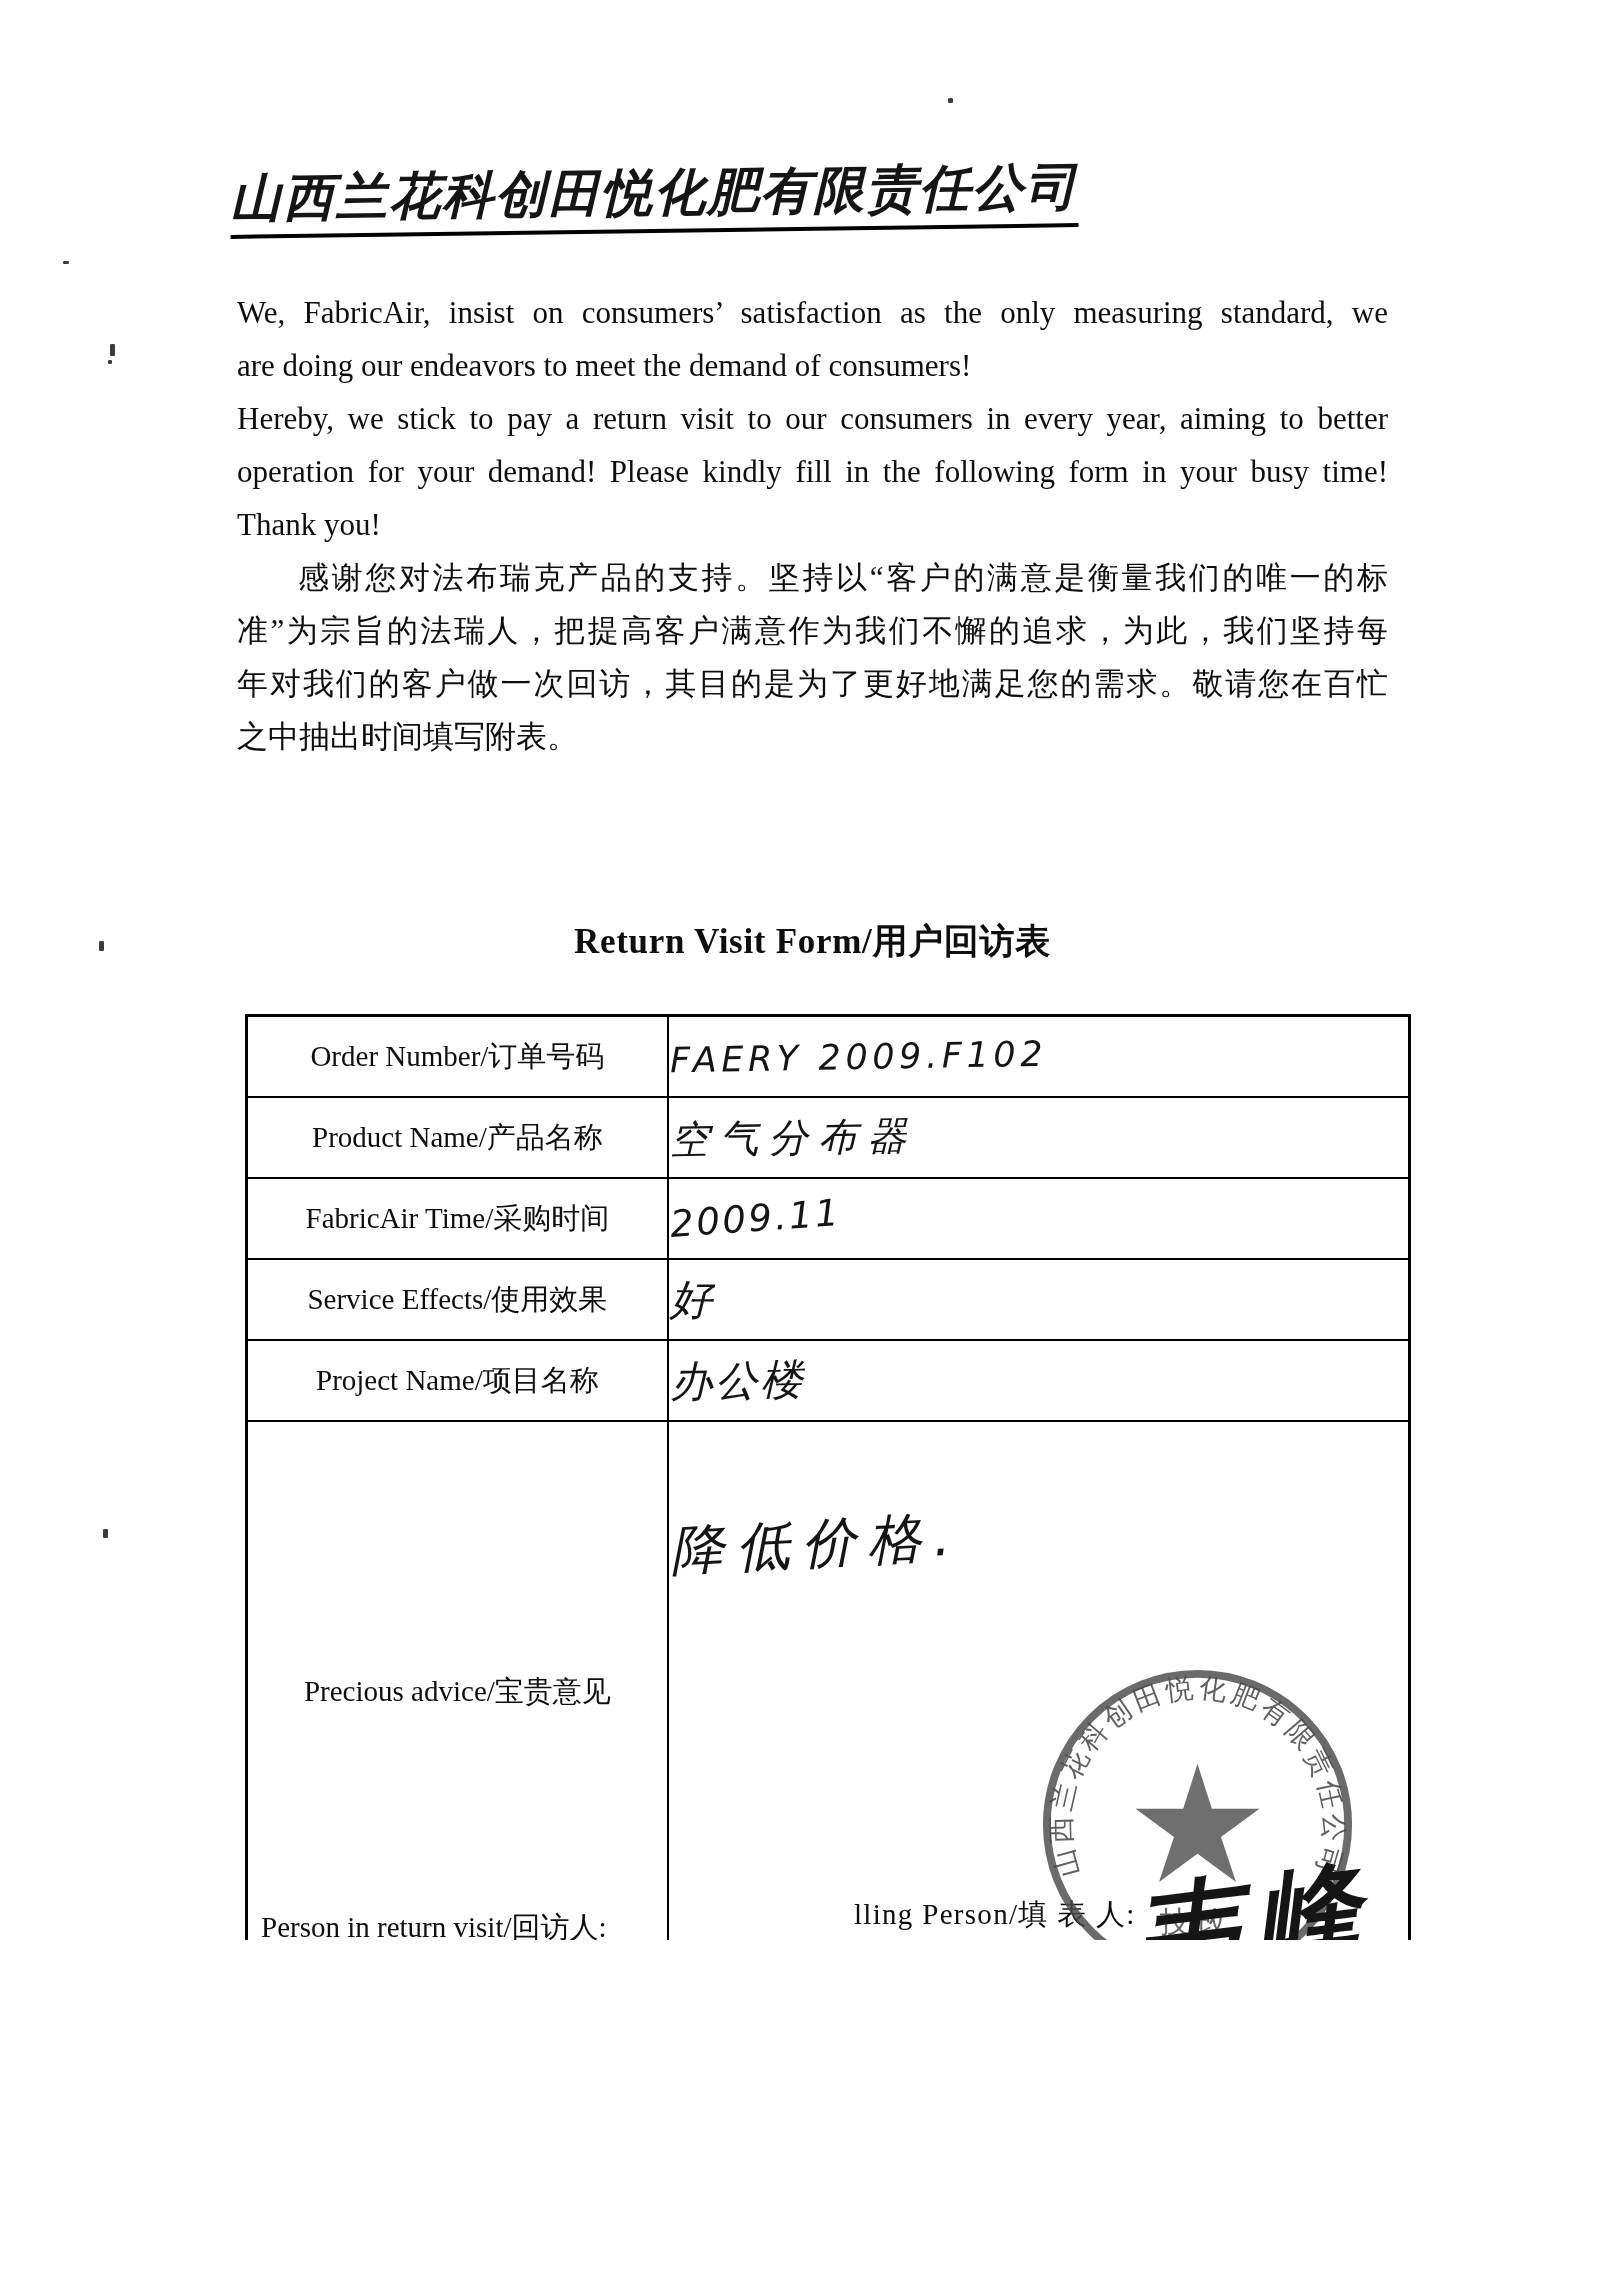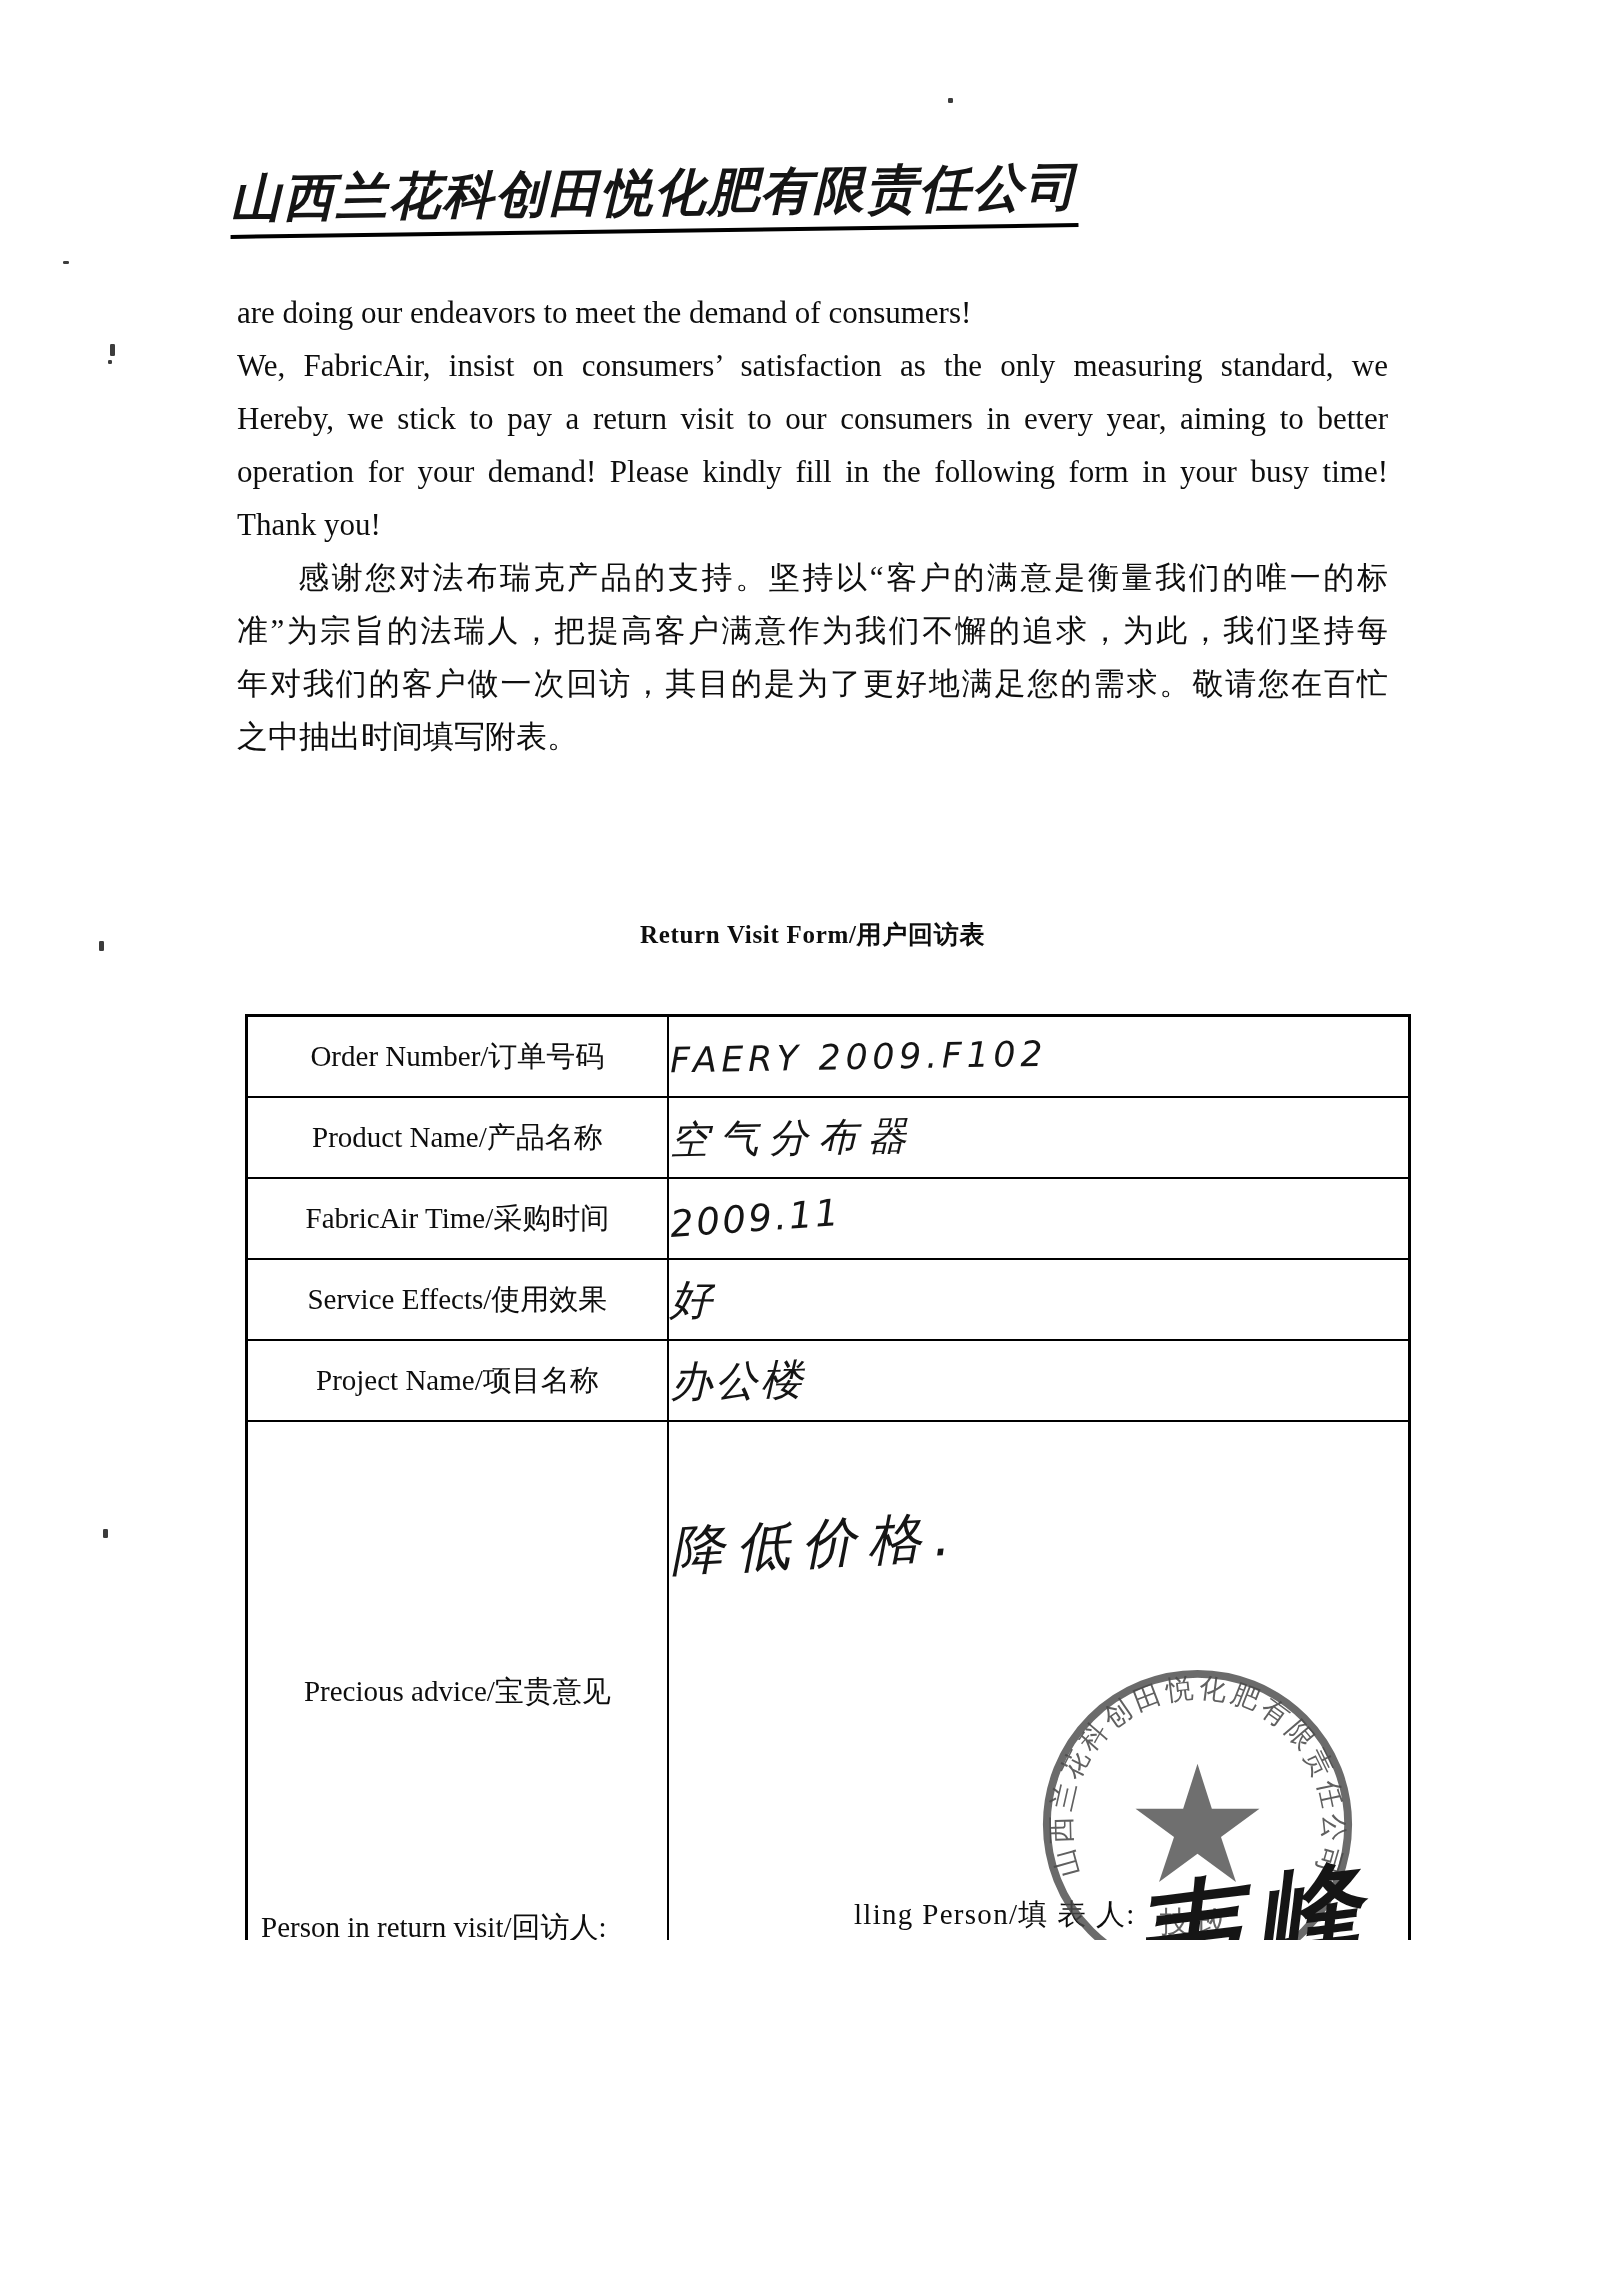--- a/index.html
+++ b/index.html
@@ -21,21 +21,21 @@
 
   
   .intro{left:237px;top:286px;width:1151px;font-size:31px;line-height:53px;}
   .intro .ln{white-space:normal;}
   .jl{text-align:justify;text-align-last:justify;}
   .ll{text-align:left;}
   .indent{text-indent:61px;}
 
   
   .form-title{left:237px;top:918px;width:1151px;text-align:center;
-    font-size:25px;font-weight:bold;letter-spacing:0.7px;}
+    font-size:35px;font-weight:bold;letter-spacing:0.7px;}
 
   
   table.form{position:absolute;left:245px;top:1014px;width:1166px;
     border-collapse:collapse;border:3.9px solid #000;table-layout:fixed;}
   table.form td{border:2.6px solid #000;}
   td.lbl{width:411px;text-align:center;font-size:29px;vertical-align:middle;padding:0 3.9px;}
   td.val{vertical-align:middle;}
   tr.r td{height:77px;}
   tr.r-big td{height:452px;}
   tr.r-big td.val{vertical-align:top;padding-top:86px;}
@@ -72,22 +72,22 @@
 </head>
 <body>
 
 <div class="page">
 
   <div class="abs company-hw hw">
     <span class="underl">山西兰花科创田悦化肥有限责任公司</span>
   </div>
 
   <div class="abs intro">
+    <div class="ln jl">We, FabricAir, insist on consumers’ satisfaction as the only measuring standard, we</div>
     <div class="ln ll">are doing our endeavors to meet the demand of consumers!</div>
-    <div class="ln jl">We, FabricAir, insist on consumers’ satisfaction as the only measuring standard, we</div>
     <div class="ln jl">Hereby, we stick to pay a return visit to our consumers in every year, aiming to better</div>
     <div class="ln jl">operation for your demand! Please kindly fill in the following form in your busy time!</div>
     <div class="ln ll">Thank you!</div>
     <div class="ln jl indent">感谢您对法布瑞克产品的支持。坚持以“客户的满意是衡量我们的唯一的标</div>
     <div class="ln jl">准”为宗旨的法瑞人，把提高客户满意作为我们不懈的追求，为此，我们坚持每</div>
     <div class="ln jl">年对我们的客户做一次回访，其目的是为了更好地满足您的需求。敬请您在百忙</div>
     <div class="ln ll">之中抽出时间填写附表。</div>
   </div>
 
   <div class="abs form-title">Return Visit Form/用户回访表</div>

